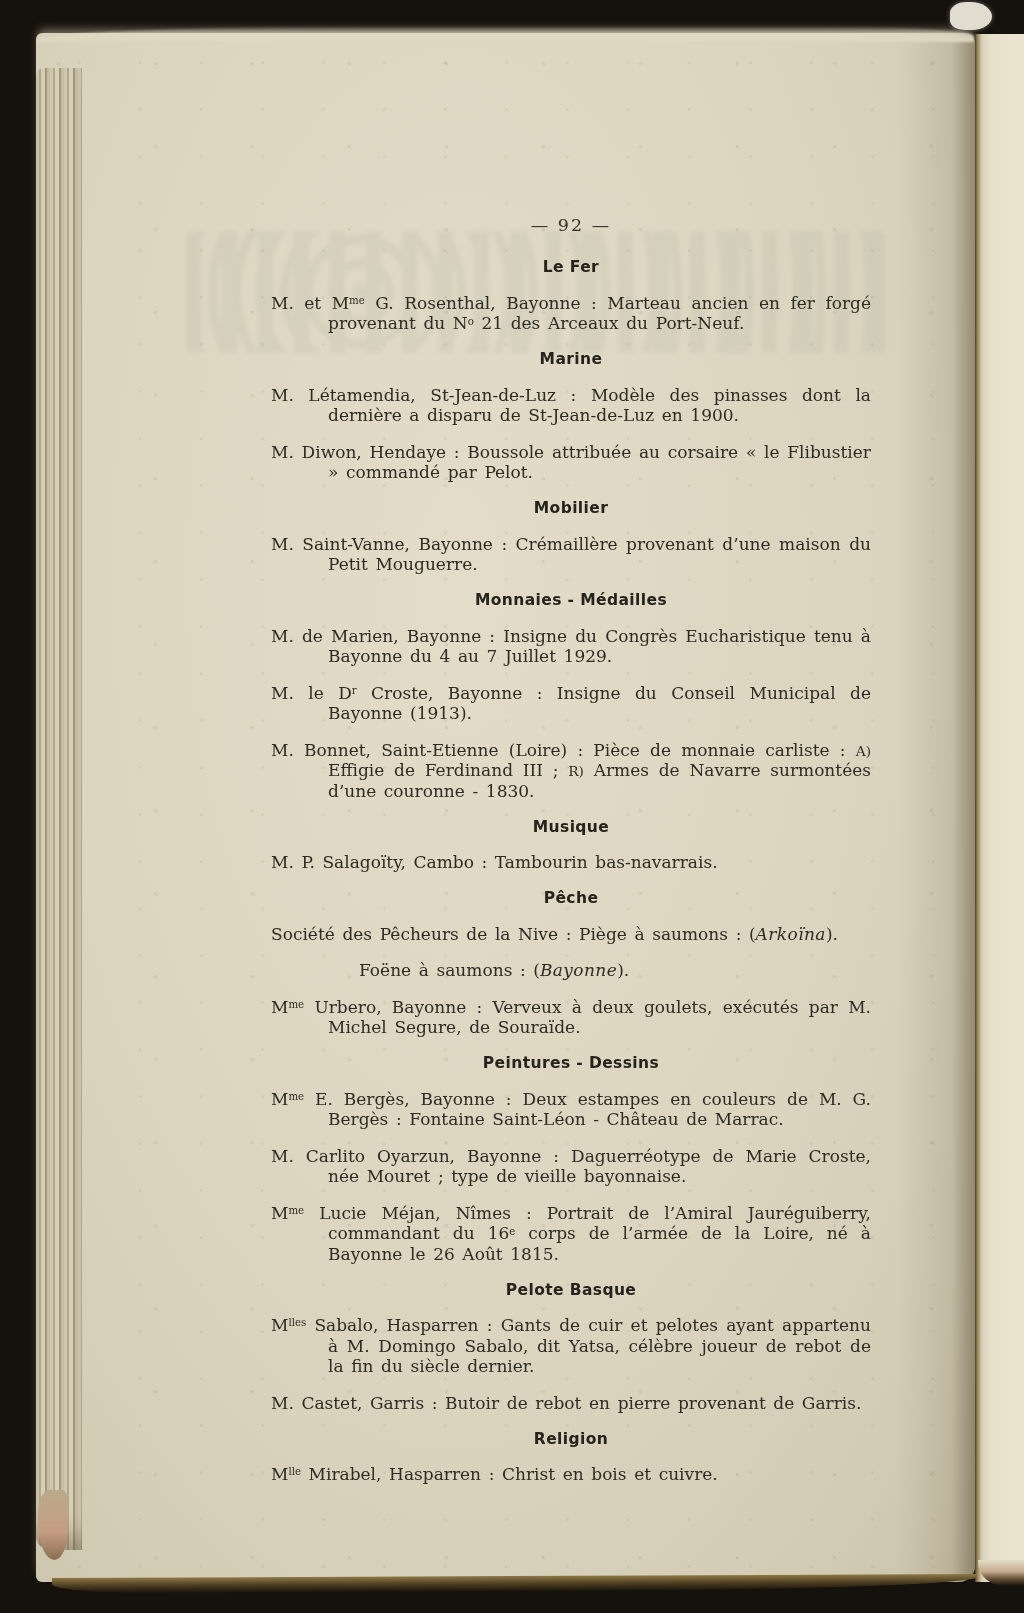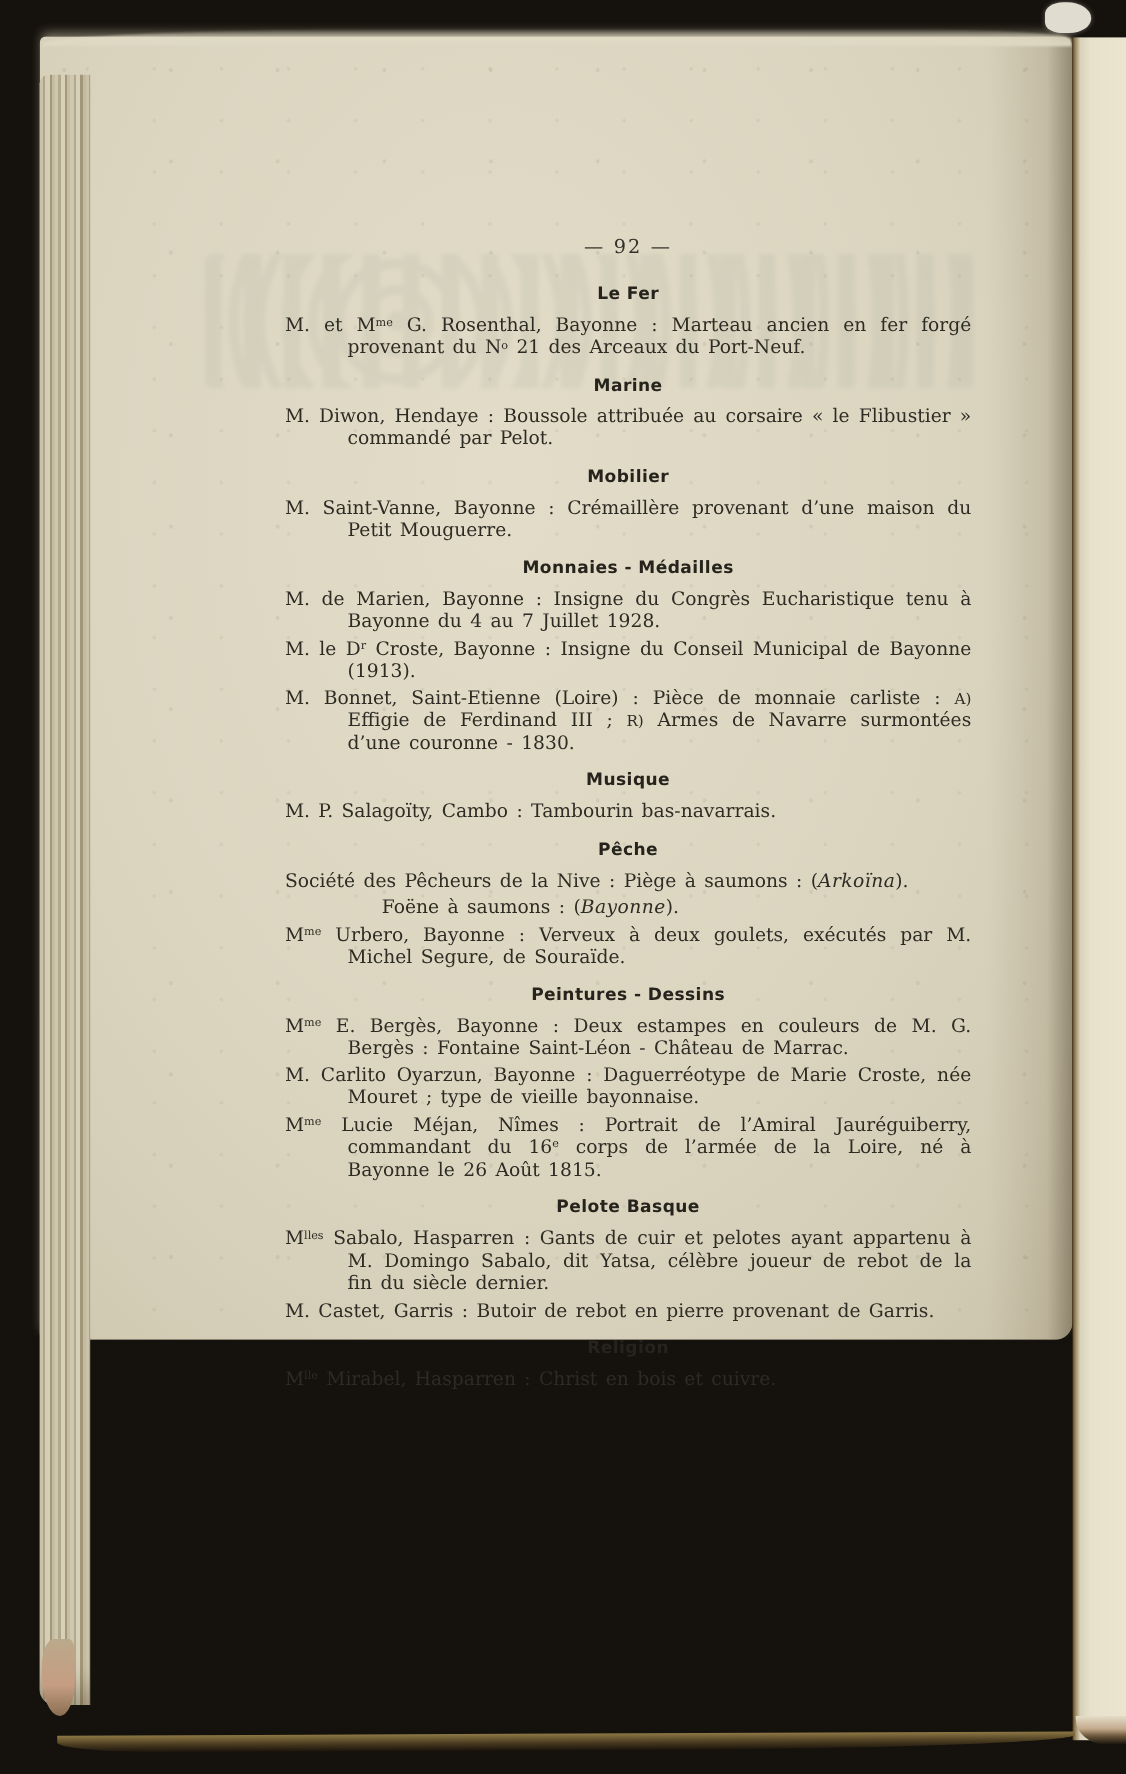--- a/index.html
+++ b/index.html
@@ -4,21 +4,21 @@
 <style>
   html,body{margin:0;padding:0;}
   body{
     width:1024px;height:1613px;
     background:#15110c;
     position:relative;overflow:hidden;
     font-family:"DejaVu Serif", serif;
   }
   
   .book-page{
-    position:absolute;left:36px;top:33px;width:939px;height:1185px;
+    position:absolute;left:36px;top:33px;width:939px;height:1549px;
     background:
       radial-gradient(circle 1.5px at 23% 37%, rgba(90,80,50,.10) 0 1.5px, transparent 2px),
       radial-gradient(circle 1px at 71% 63%, rgba(90,80,50,.09) 0 1px, transparent 2px),
       radial-gradient(ellipse at 45% 35%, #e2dcc8 0%, #dbd5c0 55%, #d2cbb4 85%, #c9c1a9 100%);
     background-size:97px 83px, 61px 47px, 100% 100%;
     border-radius:6px 10px 16px 6px;
     box-shadow:0 -6px 10px -3px rgba(216,209,184,.55);
   }
   .gutter-shadow{
     position:absolute;right:0;top:0;bottom:0;width:78px;
@@ -81,21 +81,21 @@
     text-align:center;font-size:17.5px;letter-spacing:2px;
     margin:0 0 22px 0;color:#33302a;
   }
   .section-heading{
     font-family:"DejaVu Sans", sans-serif;
     font-weight:bold;font-size:15.5px;letter-spacing:.4px;
     text-align:center;color:#26231d;
     margin:14px 0 9px 0;
   }
   .entry{
-    margin:4px;text-align:justify;
+    margin:16px;text-align:justify;
     padding-left:57px;text-indent:-57px;
     word-spacing:2.2px;
   }
   .entry.deep{
     padding-left:88px;text-indent:0;text-align:left;
   }
   .entry sup{
     font-size:60%;line-height:0;vertical-align:baseline;
     position:relative;top:-0.48em;letter-spacing:0;
   }
@@ -107,25 +107,26 @@
 
 <div class="book-page">
   <div class="gutter-shadow"></div>
   <div class="bleedthrough-ornament"></div>
   <div class="page-content">
     <p class="page-number">— 92 —</p>
     <div id="sections">
         <h2 class="section-heading">Le Fer</h2>
         <p class="entry">M. et M<sup>me</sup> G. Rosenthal, Bayonne : Marteau ancien en fer forgé provenant du N<sup>o</sup> 21 des Arceaux du Port-Neuf.</p>
         <h2 class="section-heading">Marine</h2>
+        <p class="entry">M. Létamendia, St-Jean-de-Luz : Modèle des pinasses dont la dernière a disparu de St-Jean-de-Luz en 1900.</p>
         <p class="entry">M. Diwon, Hendaye : Boussole attribuée au corsaire « le Flibustier » commandé par Pelot.</p>
         <h2 class="section-heading">Mobilier</h2>
         <p class="entry">M. Saint-Vanne, Bayonne : Crémaillère provenant d’une maison du Petit Mouguerre.</p>
         <h2 class="section-heading">Monnaies - Médailles</h2>
-        <p class="entry">M. de Marien, Bayonne : Insigne du Congrès Eucharistique tenu à Bayonne du 4 au 7 Juillet 1928.</p>
+        <p class="entry">M. de Marien, Bayonne : Insigne du Congrès Eucharistique tenu à Bayonne du 4 au 7 Juillet 1929.</p>
         <p class="entry">M. le D<sup>r</sup> Croste, Bayonne : Insigne du Conseil Municipal de Bayonne (1913).</p>
         <p class="entry">M. Bonnet, Saint-Etienne (Loire) : Pièce de monnaie carliste : <span class="sc">A)</span> Effigie de Ferdinand III ; <span class="sc">R)</span> Armes de Navarre surmontées d’une couronne - 1830.</p>
         <h2 class="section-heading">Musique</h2>
         <p class="entry">M. P. Salagoïty, Cambo : Tambourin bas-navarrais.</p>
         <h2 class="section-heading">Pêche</h2>
         <p class="entry">Société des Pêcheurs de la Nive : Piège à saumons : (<i>Arkoïna</i>).</p>
         <p class="entry deep">Foëne à saumons : (<i>Bayonne</i>).</p>
         <p class="entry">M<sup>me</sup> Urbero, Bayonne : Verveux à deux goulets, exécutés par M. Michel Segure, de Souraïde.</p>
         <h2 class="section-heading">Peintures - Dessins</h2>
         <p class="entry">M<sup>me</sup> E. Bergès, Bayonne : Deux estampes en couleurs de M. G. Bergès : Fontaine Saint-Léon - Château de Marrac.</p>

